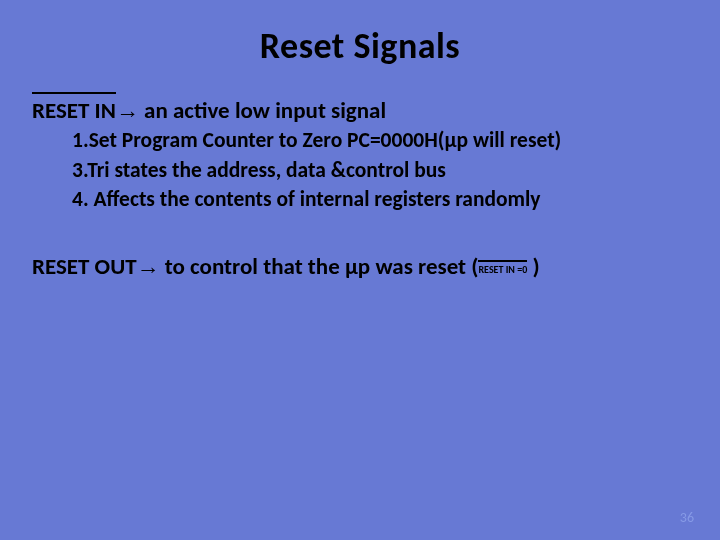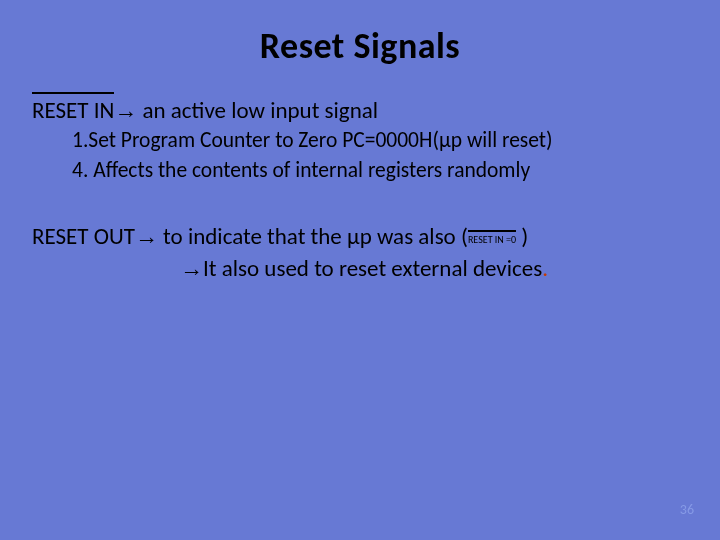--- a/index.html
+++ b/index.html
@@ -29,20 +29,21 @@
     letter-spacing: 0.5px;
   }
   .body {
     font-size: 23px;
     line-height: 1.28;
     color: #000;
   }
   .line {
     margin: 0 0 2px 0;
     position: relative;
+    font-weight: bold;
   }
   .indent {
     margin-left: 40px;
     font-size: 21.5px;
   }
   .overline {
     display: inline-block;
     position: relative;
   }
   .overline::before {
@@ -63,47 +64,45 @@
     vertical-align: 1px;
   }
   .red { color: #c33a00; }
   .indent2 {
     margin-left: 148px;
     font-size: 23px;
   }
   .pagenum {
     position: absolute;
     right: 26px;
-    bottom: 22px;
+    bottom: 14px;
     font-size: 14px;
     color: #869ae6;
   }
 </style>
 </head>
 <body>
 
 <div class="slide">
 
   <div class="title">Reset Signals</div>
 
   <div class="body">
 
     <div class="line">
       <span class="overline">RESET IN</span><span class="arrow">→</span><span> an active low input signal</span>
     </div>
 
     <div class="line indent">1.Set Program Counter to Zero PC=0000H(µp will reset)</div>
+    <div class="line indent">3.Tri states the address, data &amp;control bus</div>
     <div class="line indent">4. Affects the contents of internal registers randomly</div>
 
     <div class="gap"></div>
 
     <div class="line">
-      <span>RESET OUT</span><span class="arrow">→</span><span> to indicate that the µp was also (</span><span class="overline small"> RESET IN =0 </span><span> )</span>
+      <span>RESET OUT</span><span class="arrow">→</span><span> to control that the µp was reset (</span><span class="overline small"> RESET IN =0 </span><span> )</span>
     </div>
 
-    <div class="line indent2">
-      <span class="arrow">→</span><span>It also used to reset external devices</span><span class="red">.</span>
-    </div>
 
   </div>
 
   <div class="pagenum">36</div>
 </div>
 
 </body></html>

